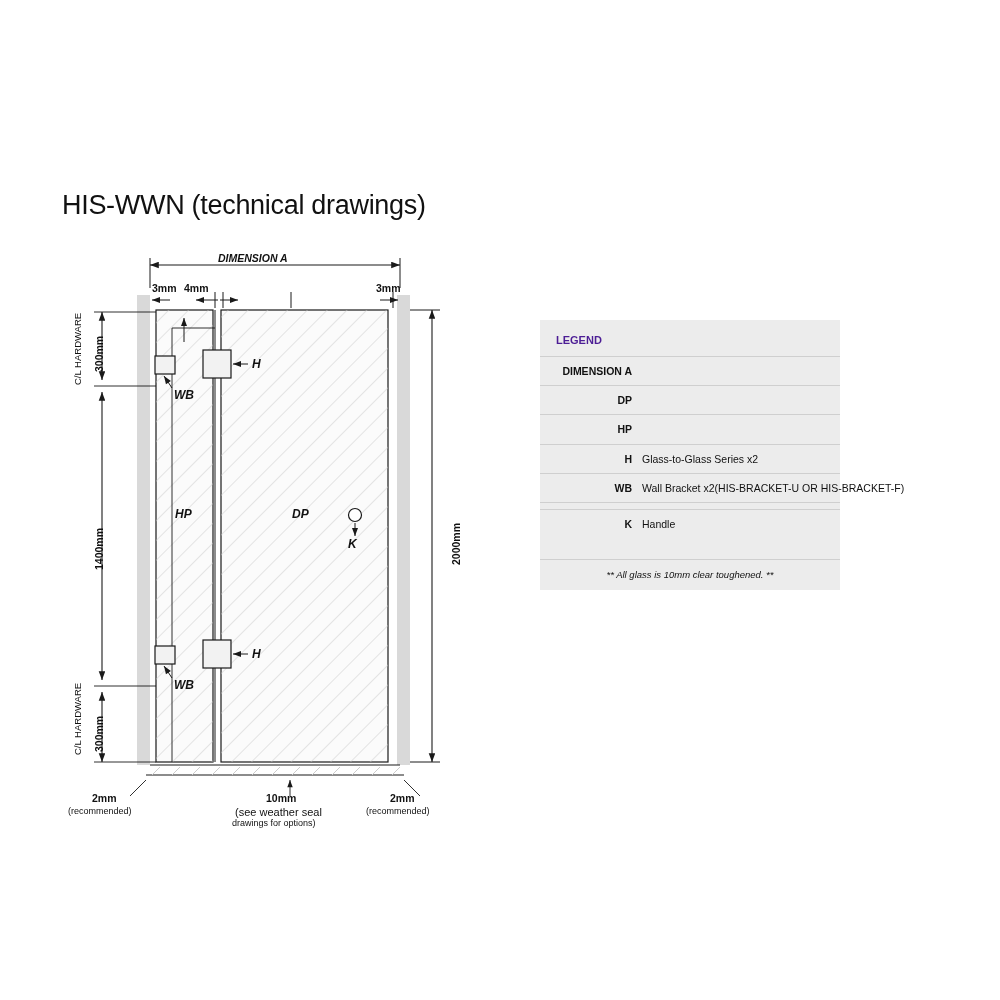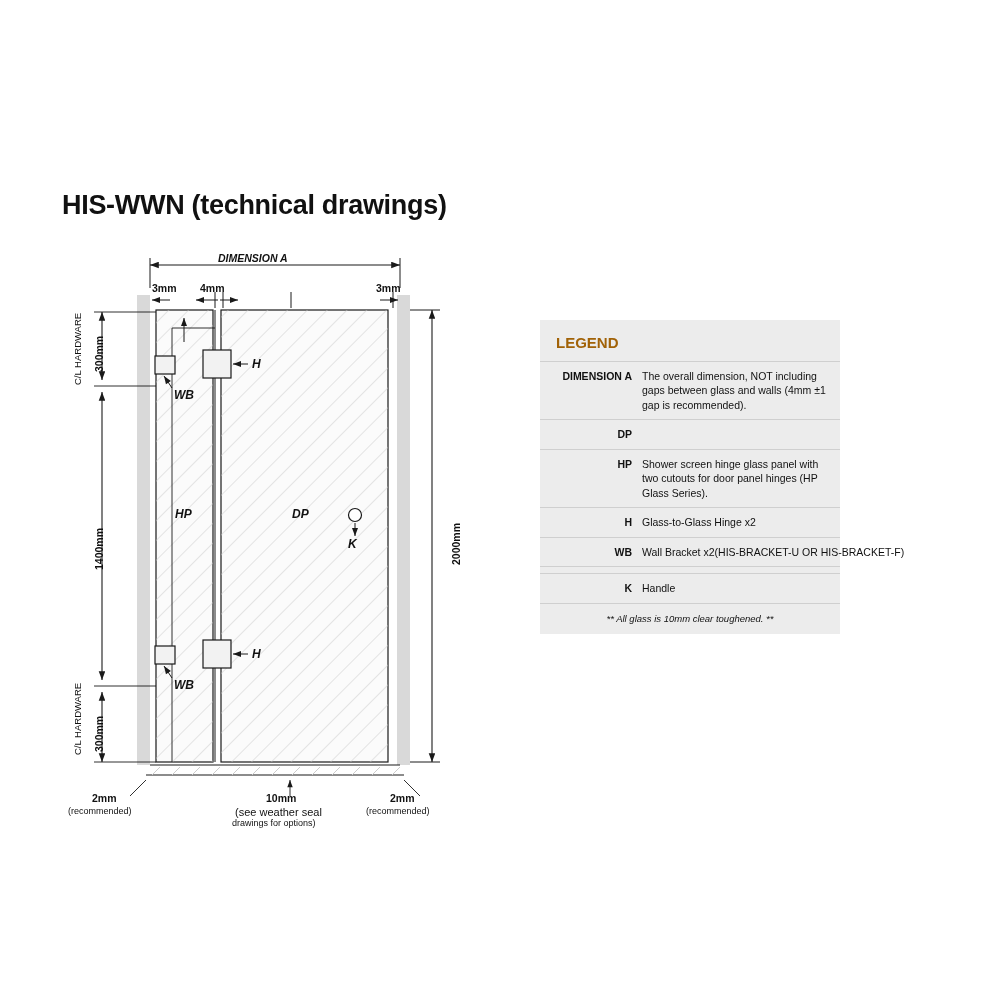--- a/index.html
+++ b/index.html
@@ -18,21 +18,21 @@
   #page {
     position: absolute;
     left: 0; top: 0;
     width: 1000px; height: 1000px;
   }
   .title {
     position: absolute;
     left: 62px;
     top: 190px;
     font-size: 27px;
-    font-weight: bold;
+    font-weight: normal;
     letter-spacing: -0.3px;
     color: #111;
     white-space: nowrap;
   }
   
   #drawing {
     position: absolute;
     left: 60px;
     top: 240px;
     width: 460px;
@@ -58,24 +58,24 @@
   #legend {
     position: absolute;
     left: 540px;
     top: 320px;
     width: 300px;
     background: #ececec;
     box-sizing: border-box;
     padding: 14px 0 10px 0;
   }
   #legend .legend-title {
-    font-size: 15px;
+    font-size: 11px;
     font-weight: bold;
     padding: 0 15px 10px 16px;
-    color: #a16207;
+    color: #4c1d95;
   }
   .lrow {
     display: flex;
     align-items: flex-start;
     border-top: 1px solid #cfcfcf;
     padding: 7px 8px 7px 0;
   }
   .lrow .key {
     width: 92px;
     min-width: 92px;
@@ -91,21 +91,21 @@
     line-height: 1.38;
     color: #111;
     padding-right: 6px;
   }
   .lrow.wide .desc { white-space: nowrap; }
   .lrow.spacer {
     padding: 3px 0;
   }
   #legend .footnote {
     border-top: 1px solid #cfcfcf;
-    margin-top: 0;
+    margin-top: 20px;
     padding-top: 9px;
     text-align: center;
     font-size: 9.5px;
     font-style: italic;
     color: #111;
   }
 </style>
 </head>
 <body>
 
@@ -197,21 +197,21 @@
       <line x1="295" y1="283" x2="295" y2="296" stroke="#1a1a1a" stroke-width="1" marker-end="url(#arrEnd)"></line>
 
       <line x1="86" y1="540" x2="70" y2="556" stroke="#1a1a1a" stroke-width="0.9"></line>
       <line x1="230" y1="540" x2="230" y2="556" stroke="#1a1a1a" stroke-width="0.9" marker-start="url(#arrStart)"></line>
       <line x1="344" y1="540" x2="360" y2="556" stroke="#1a1a1a" stroke-width="0.9"></line>
     </svg>
 
     <div class="lbl bi" style="left:158px; top:12px;">DIMENSION A</div>
 
     <div class="lbl b" style="left:92px; top:42px;">3mm</div>
-    <div class="lbl b" style="left:140px; top:42px;">4mm</div>
+    <div class="lbl b" style="left:124px; top:42px;">4mm</div>
     <div class="lbl b" style="left:316px; top:42px;">3mm</div>
 
     <div class="lbl b rot" style="left:390px; top:325px;">2000mm</div>
 
     <div class="lbl rot" style="left:12px; top:145px; font-size:9.5px;">C/L HARDWARE</div>
     <div class="lbl b rot" style="left:33px; top:132px;">300mm</div>
 
     <div class="lbl b rot" style="left:33px; top:330px;">1400mm</div>
 
     <div class="lbl rot" style="left:12px; top:515px; font-size:9.5px;">C/L HARDWARE</div>
@@ -237,32 +237,30 @@
 
     <div class="lbl b" style="left:330px; top:552px;">2mm</div>
     <div class="lbl i" style="left:306px; top:566px; font-size:9px;">(recommended)</div>
   </div>
 
   <div id="legend">
     <div class="legend-title">LEGEND</div>
 
     <div class="lrow">
       <div class="key">DIMENSION A</div>
-      <div class="desc">The overall dimension, NOT including gaps between glass and walls (4mm ±1 gap is recommended).</div>
     </div>
     <div class="lrow">
       <div class="key">DP</div>
     </div>
     <div class="lrow">
       <div class="key">HP</div>
-      <div class="desc">Shower screen hinge glass panel with two cutouts for door panel hinges (HP Glass Series).</div>
     </div>
     <div class="lrow">
       <div class="key">H</div>
-      <div class="desc">Glass-to-Glass Hinge x2</div>
+      <div class="desc">Glass-to-Glass Series x2</div>
     </div>
     <div class="lrow wide">
       <div class="key">WB</div>
       <div class="desc">Wall Bracket x2(HIS-BRACKET-U OR HIS-BRACKET-F)</div>
     </div>
     <div class="lrow spacer"></div>
     <div class="lrow">
       <div class="key">K</div>
       <div class="desc">Handle</div>
     </div>

